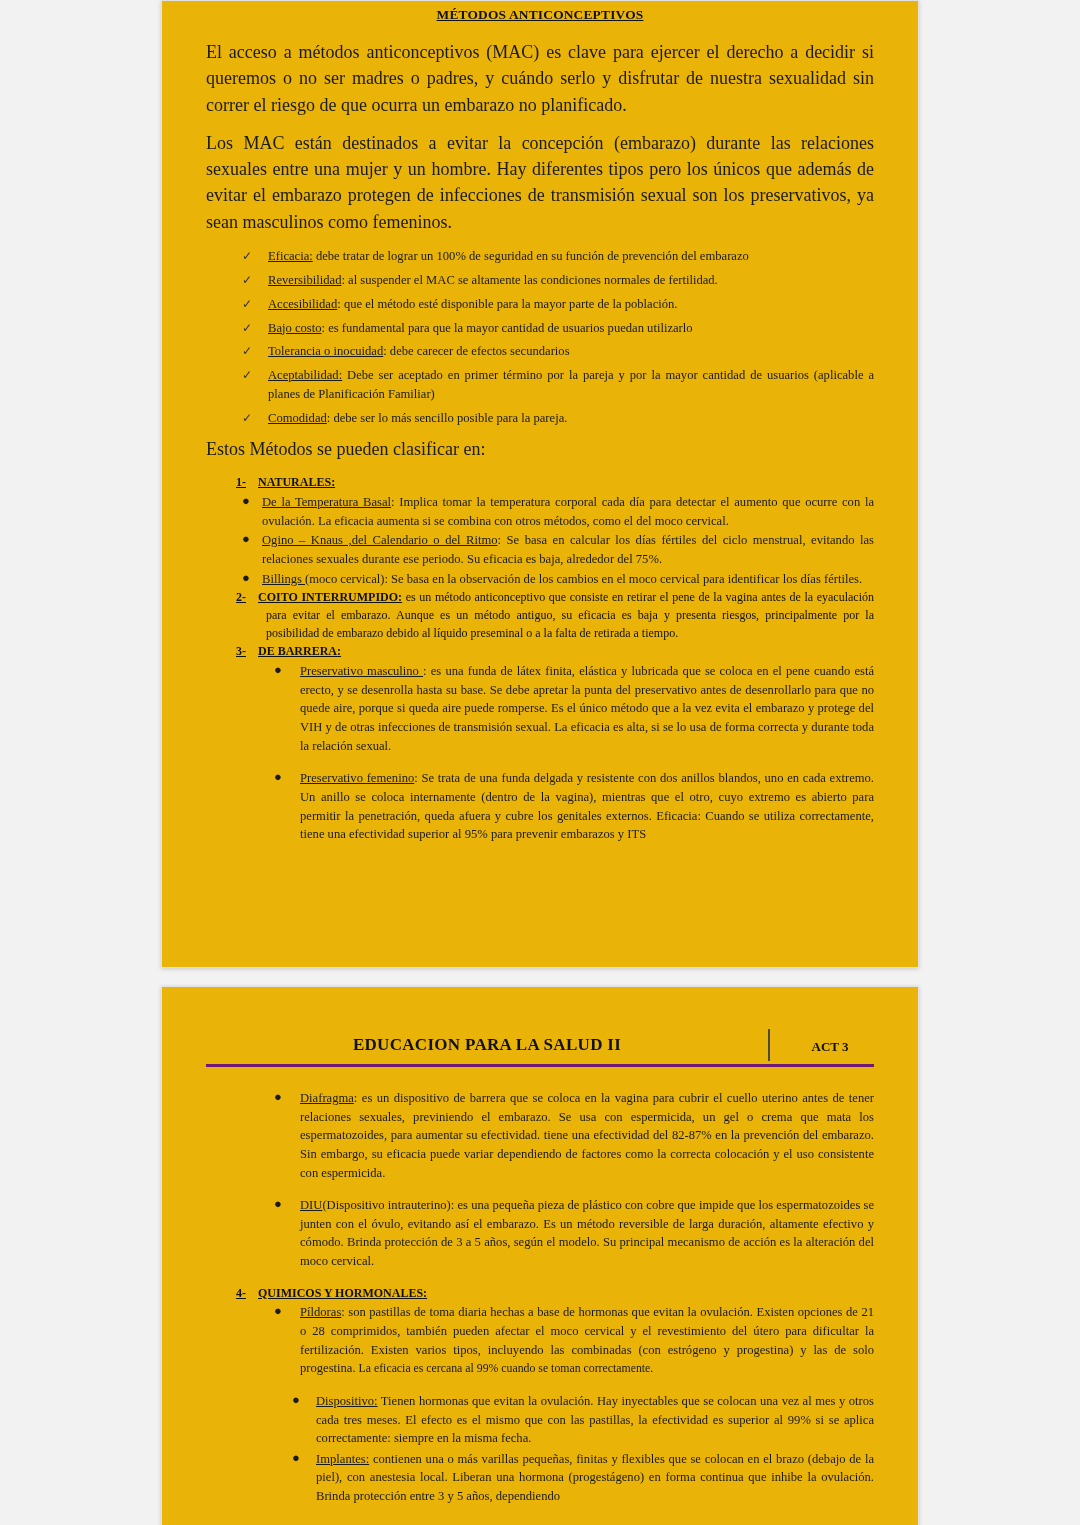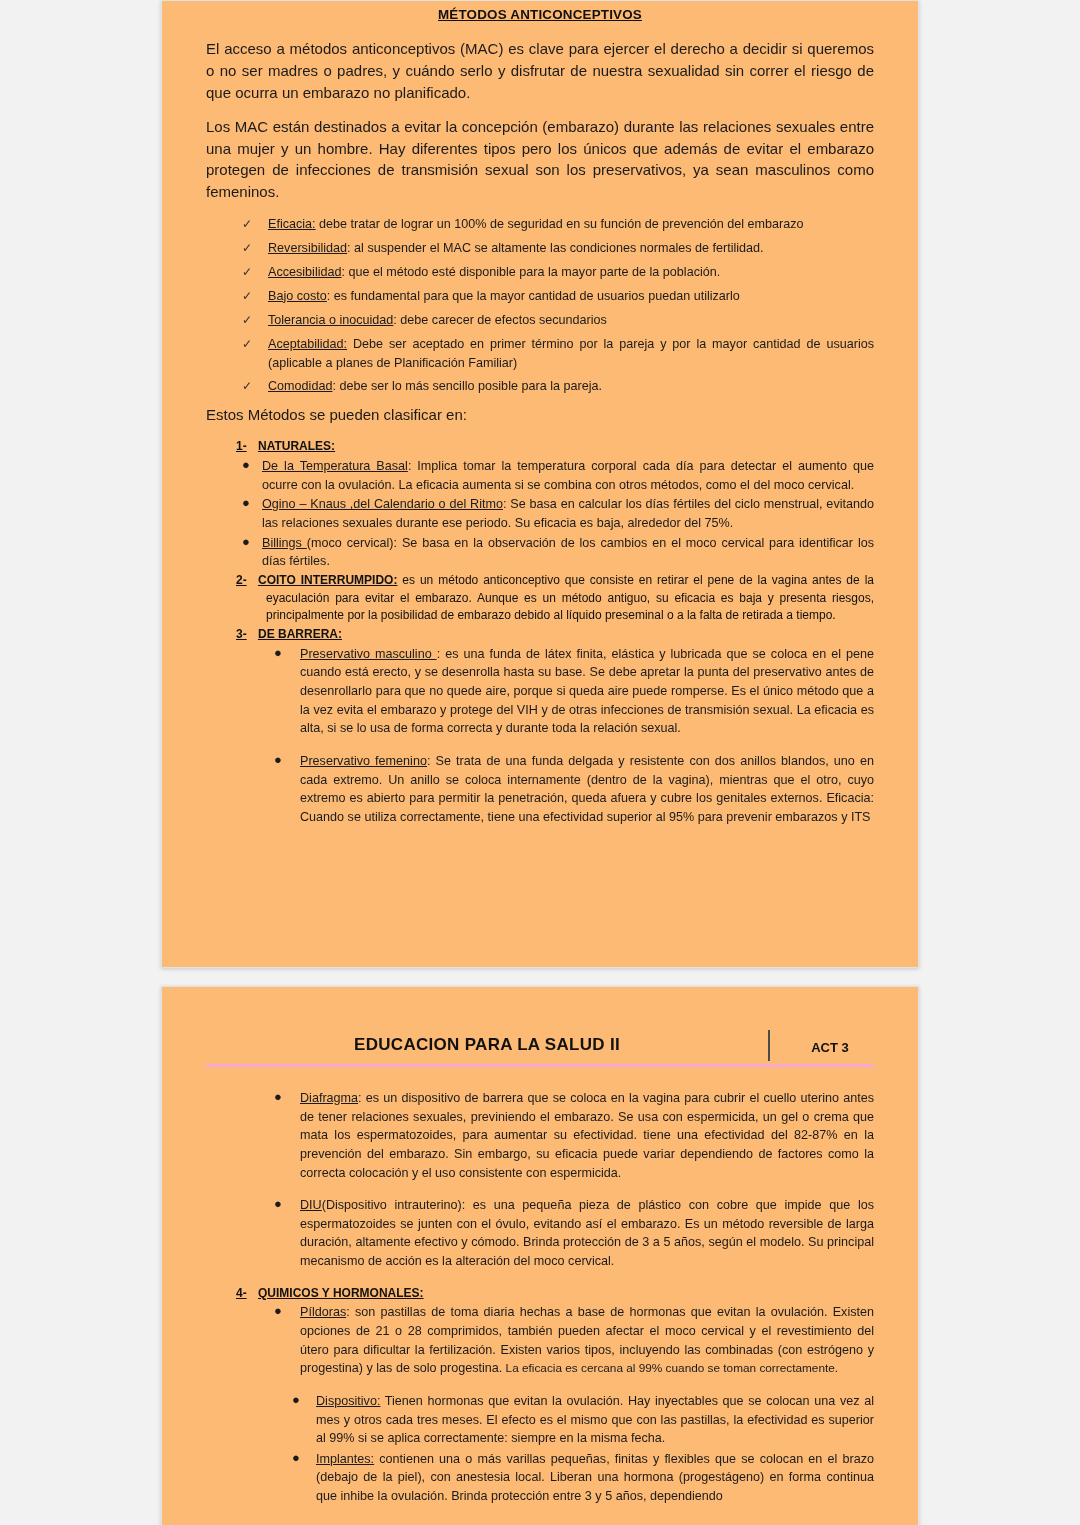--- a/index.html
+++ b/index.html
@@ -13,40 +13,41 @@
     width: 1080px;
     min-height: 1525px;
     background: #f2f2f2;
     padding-top: 0;
     overflow: hidden;
   }
   .page {
     position: relative;
     width: 758px;
     margin: 0 auto;
-    background: #fdba74;
+    background: #eab308;
     border: 1px solid #e2e2e2;
     box-shadow: 0 1px 4px rgba(0,0,0,0.18);
     padding: 0 44px;
+    font-family: Liberation Serif, serif;
   }
   #page-1 { height: 968px; padding-top: 2px; }
   #page-2 { margin-top: 18px; height: 560px; padding-top: 38px; }
 
   .doc-title {
     text-align: center;
     font-size: 13.4px;
     font-weight: bold;
     letter-spacing: .2px;
     color: #111;
     text-decoration: underline;
     margin: 4px 0 16px 0;
   }
 
   p.para {
-    font-size: 15px;
+    font-size: 18px;
     line-height: 1.46;
     color: #1b1b1b;
     margin: 8px 0 12px 0;
     text-align: left;
   }
   p.para.just { text-align: justify; }
   p.intro-lead { margin-bottom: 13px; }
 
   
   ul.check-list {
@@ -133,21 +134,21 @@
   ul.bul.lvl-c > li { padding-left: 28px; margin-bottom: 2px; }
   ul.bul.lvl-c > li > .dot { left: 4px; top: 0; }
 
   .u { text-decoration: underline; text-align: center; }
   .small { font-size: 11.8px; }
 
   
   .hdr-table {
     display: flex;
     align-items: flex-end;
-    border-bottom: 3px solid #f9a8d4;
+    border-bottom: 3px solid #701a75;
     margin: 0 0 22px 0;
     padding-bottom: 3px;
   }
   .hdr-title-cell {
     flex: 1 1 auto;
     text-align: center;
     font-size: 17px;
     font-weight: bold;
     letter-spacing: .3px;
     color: #111;

